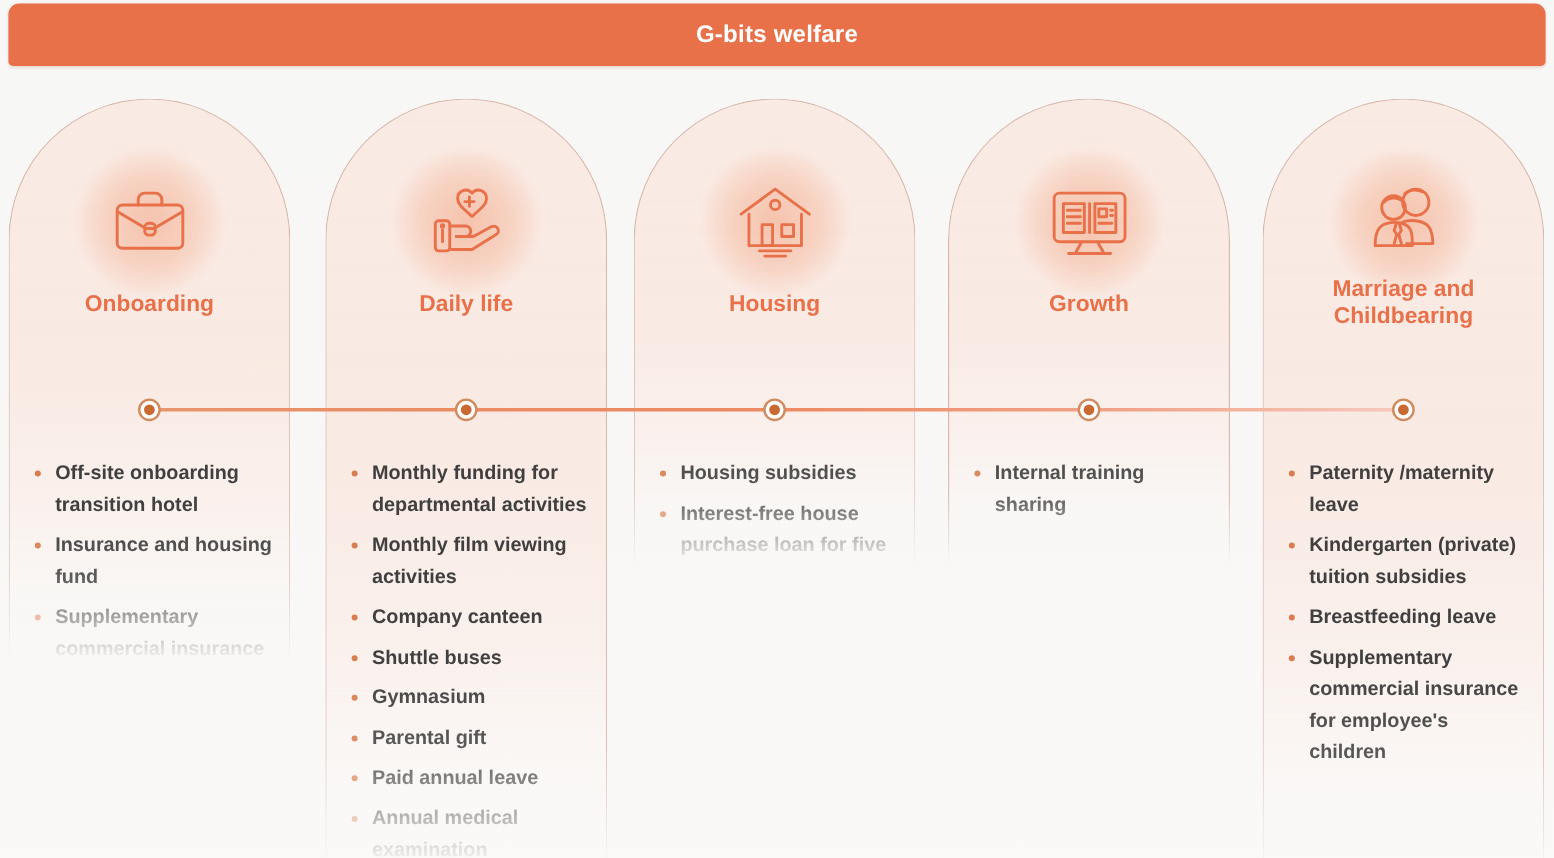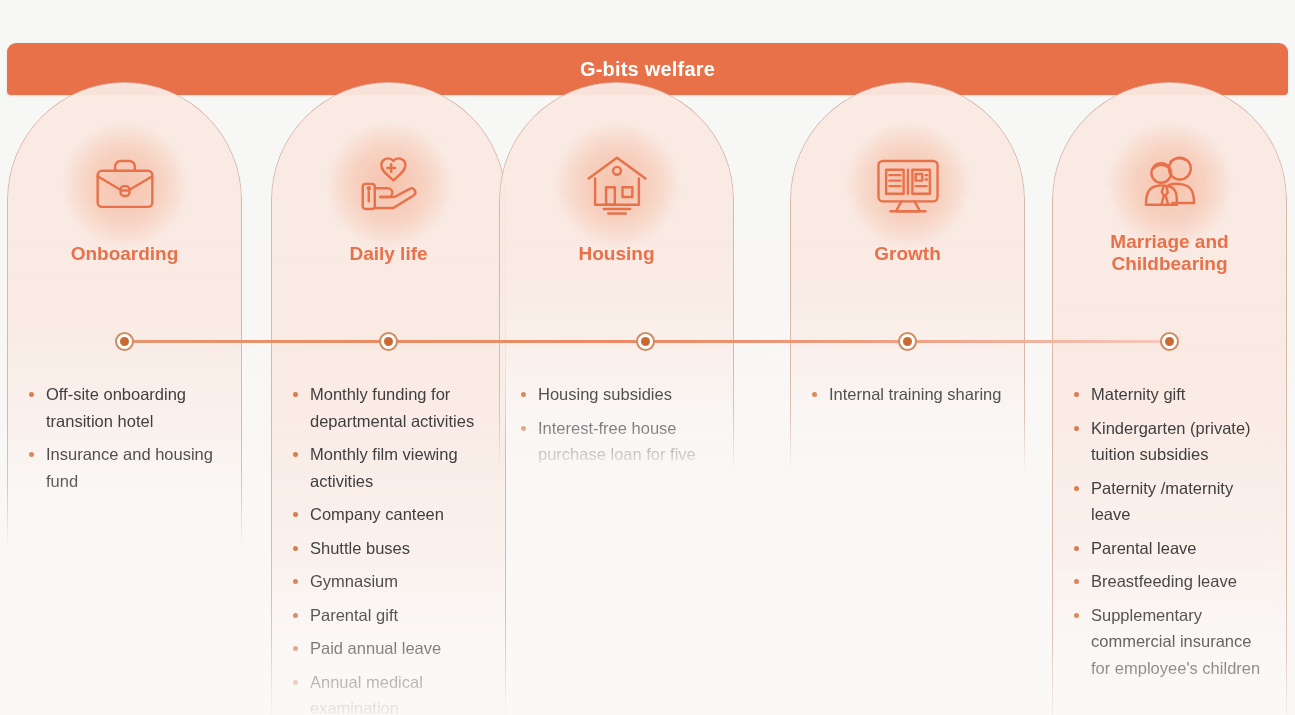--- a/index.html
+++ b/index.html
@@ -28,21 +28,20 @@
     left: 7px;
     top: 3px;
     width: 1281px;
     height: 52px;
     background: #e8714a;
     border-radius: 9px 9px 4px 4px;
     display: flex;
     align-items: center;
     justify-content: center;
     box-shadow: 0 1px 2px rgba(180,90,60,0.18);
-    margin-top: 40px;
   }
   .header-title {
     color: #ffffff;
     font-size: 20px;
     font-weight: bold;
     letter-spacing: 0.2px;
     font-family: "Liberation Sans", sans-serif;
   }
 
   
@@ -68,21 +67,21 @@
         rgba(250,238,233,0.75) 72%,
         rgba(252,246,243,0.35) 88%,
         rgba(253,250,248,0.05) 100%);
     box-sizing: border-box;
     -webkit-mask-image: linear-gradient(180deg, #000 0%, #000 72%, rgba(0,0,0,0.85) 85%, rgba(0,0,0,0) 100%);
     mask-image: linear-gradient(180deg, #000 0%, #000 72%, rgba(0,0,0,0.85) 85%, rgba(0,0,0,0) 100%);
   }
 
   .col-0 { left: 7px;    height: 470px; padding-left: 20px; }
   .col-1 { left: 271px;  height: 640px; }
-  .col-2 { left: 499px;  height: 390px; }
+  .col-2 { left: 528px;  height: 390px; }
   .col-3 { left: 790px;  height: 390px; }
   .col-4 { left: 1052px; height: 653px; }
 
   
   .icon-wrap {
     position: absolute;
     left: 50%;
     top: 42px;
     transform: translateX(-50%);
     width: 120px;
@@ -178,20 +177,21 @@
   .bullets {
     position: absolute;
     top: 298px;
     left: 0;
     width: 100%;
     padding: 0 12px 0 18px;
     box-sizing: border-box;
     list-style: none;
     margin: 0;
     z-index: 5;
+    font-weight: bold;
   }
   .bullet-item {
     position: relative;
     padding-left: 20px;
     margin-bottom: 7px;
     color: #3f3f3f;
     font-size: 16.5px;
     line-height: 26.5px;
     font-family: "Liberation Sans", sans-serif;
   }
@@ -226,20 +226,21 @@
             <path d="M23 19v-4a5 5 0 0 1 5-5h8a5 5 0 0 1 5 5v4"></path>
             <path d="M7 24l22 13h6l22-13"></path>
             <rect x="28" y="33" width="8" height="9" rx="3"></rect>
           </svg>
         </span>
       </div>
       <div class="col-title">Onboarding</div>
       <ul class="bullets">
         <li class="bullet-item">Off-site onboarding transition hotel</li>
         <li class="bullet-item">Insurance and housing fund</li>
+        <li class="bullet-item">Supplementary commercial insurance</li>
       </ul>
     </div>
 
     <div class="column col-1">
       <div class="icon-wrap">
         <div class="icon-glow"></div>
         <span class="icon-svg">
           <svg viewBox="0 0 64 64" fill="none" stroke="#e8714a" stroke-width="2.2" stroke-linecap="round" stroke-linejoin="round">
             <path d="M38 26c5-4.5 9-7.5 9-12a6.2 6.2 0 0 0-11-4 6.2 6.2 0 0 0-11 4c0 4.5 4 7.5 9 12l2 1.8z"></path>
             <path d="M34 13v7M30.5 16.5h7"></path>
@@ -318,24 +319,22 @@
             <circle cx="24" cy="21" r="9"></circle>
             <path d="M16.5 17c3-3.5 9.5-4.5 13.5-1.5"></path>
             <path d="M31 32c6-2 17-1.5 20.5 4.5 2 3.4 2.4 8 2.5 12H34"></path>
             <path d="M10 50c0-5 .6-10 3-13.2C16.6 31.8 27 31.2 33 34c3 1.4 4.6 4.6 5 8.2.3 2.6.3 5.2.3 7.8H10z"></path>
             <path d="M26 33.5l-1.5 5 2 3-2 7M28.5 33.5l1.5 5-2 3 2 7"></path>
           </svg>
         </span>
       </div>
       <div class="col-title">Marriage and Childbearing</div>
       <ul class="bullets">
-        <li class="bullet-item">Maternity gift</li>
+        <li class="bullet-item">Paternity /maternity leave</li>
         <li class="bullet-item">Kindergarten (private) tuition subsidies</li>
-        <li class="bullet-item">Paternity /maternity leave</li>
-        <li class="bullet-item">Parental leave</li>
         <li class="bullet-item">Breastfeeding leave</li>
         <li class="bullet-item">Supplementary commercial insurance for employee's children</li>
       </ul>
     </div>
 
     <div class="timeline-line"></div>
     <div class="dot dot-0"></div>
     <div class="dot dot-1"></div>
     <div class="dot dot-2"></div>
     <div class="dot dot-3"></div>

